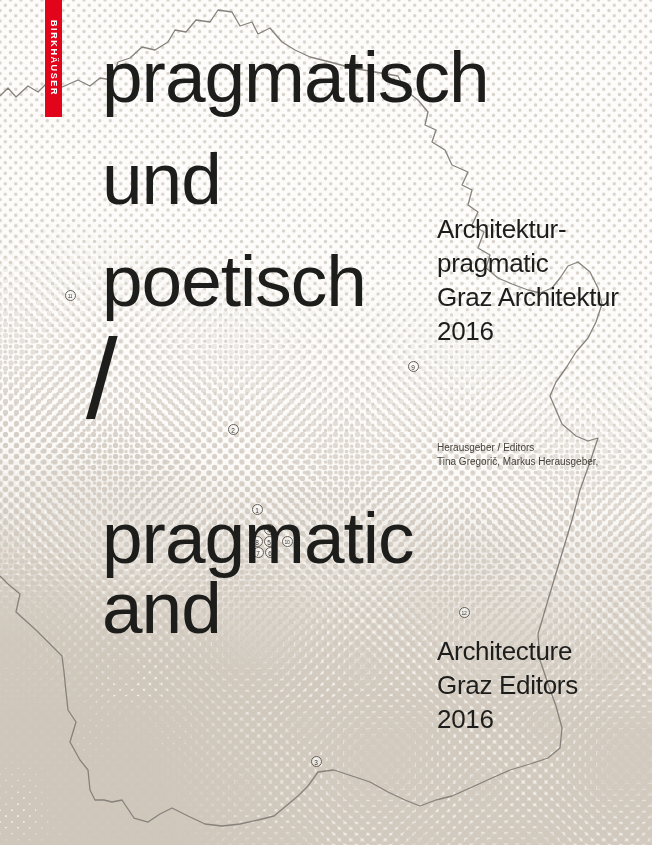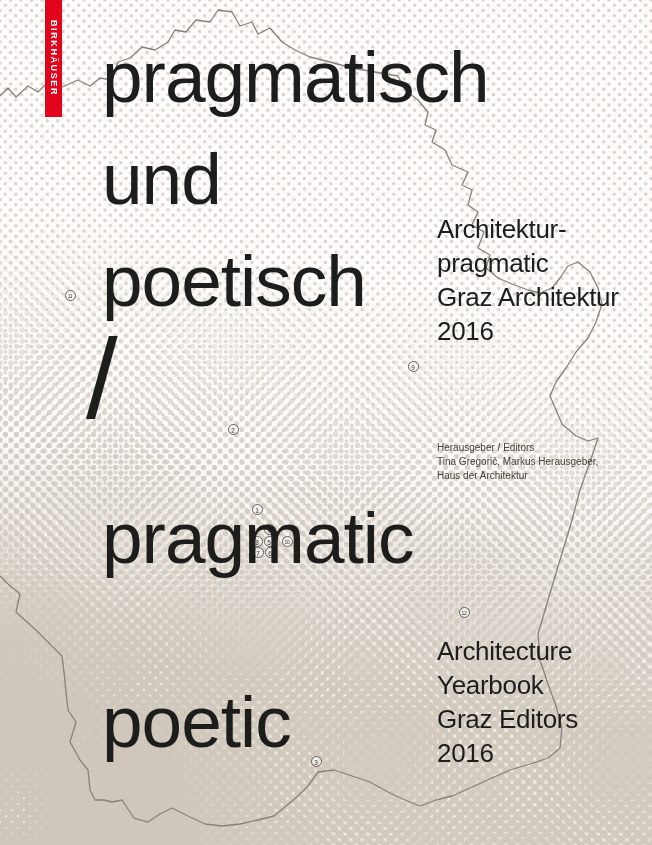--- a/index.html
+++ b/index.html
@@ -172,35 +172,33 @@
     <span>BIRKHÄUSER</span>
   </div>
 
   <div class="title-line" style="top:40px">pragmatisch</div>
   <div class="title-line" style="top:142px">und</div>
   <div class="title-line" style="top:244px">poetisch</div>
 
   <div class="title-slash">/</div>
 
   <div class="title-line" style="top:501px">pragmatic</div>
-  <div class="title-line" style="top:685px">poetic</div>
+  <div class="title-line" style="top:571px">and</div>
 
   <div class="side-block" style="top:190px">
     <div>Architektur-</div>
     <div>pragmatic</div>
     <div>Graz Architektur</div>
     <div>2016</div>
   </div>
 
   <div class="editors-block">
     <div>Herausgeber / Editors</div>
     <div>Tina Gregorič, Markus Herausgeber,</div>
-    <div>Haus der Architektur</div>
   </div>
 
   <div class="side-block" style="top:612px">
     <div>Architecture</div>
-    <div>Yearbook</div>
     <div>Graz Editors</div>
     <div>2016</div>
   </div>
 
 </div>
 
 </body></html>

